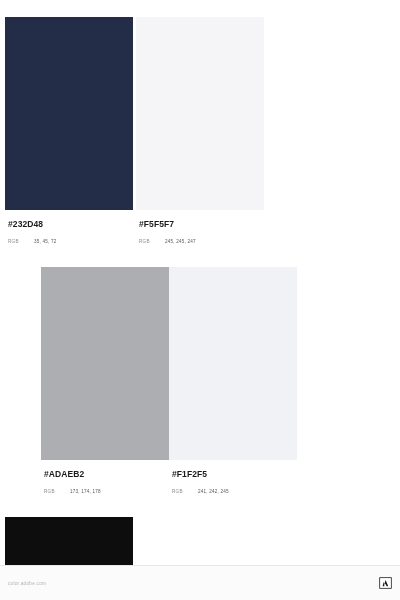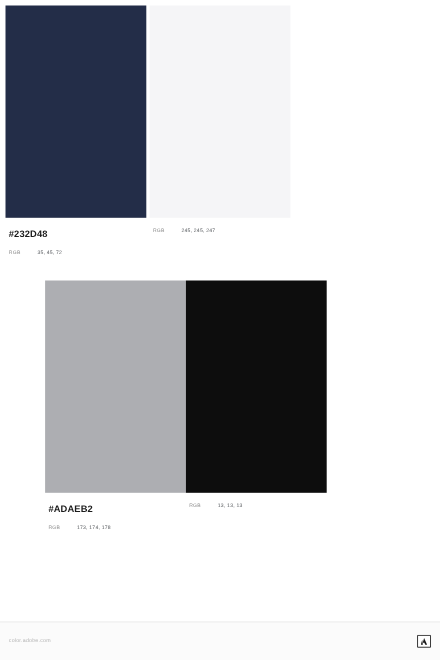--- a/index.html
+++ b/index.html
@@ -11,21 +11,21 @@
     height: 600px;
     background: #ffffff;
     font-family: "Liberation Sans", sans-serif;
     overflow: hidden;
     position: relative;
   }
 
   .palette-sheet {
     position: absolute;
     left: 0;
-    top: 0;
+    top: 12px;
     width: 400px;
     height: 565px;
     background: #ffffff;
     box-sizing: border-box;
     padding: 5px 5px 0 5px;
   }
 
   .swatch-grid {
     display: flex;
     flex-wrap: wrap;
@@ -135,38 +135,49 @@
         <div class="swatch-rgb-row">
           <span class="swatch-rgb-label">RGB</span>
           <span class="swatch-rgb-values">35, 45, 72</span>
         </div>
       </div>
     </div>
 
     <div class="swatch-cell">
       <div class="swatch-chip" style="background:#F5F5F7"></div>
       <div class="swatch-meta">
+        <div class="swatch-hex">#F5F5F7</div>
         <div class="swatch-rgb-row">
           <span class="swatch-rgb-label">RGB</span>
           <span class="swatch-rgb-values">245, 245, 247</span>
         </div>
       </div>
     </div>
 
     <div class="swatch-cell last-col">
       <div class="swatch-chip" style="background:#ADAEB2"></div>
       <div class="swatch-meta">
         <div class="swatch-hex">#ADAEB2</div>
         <div class="swatch-rgb-row">
           <span class="swatch-rgb-label">RGB</span>
           <span class="swatch-rgb-values">173, 174, 178</span>
         </div>
       </div>
     </div>
 
+    <div class="swatch-cell">
+      <div class="swatch-chip" style="background:#F1F2F5"></div>
+      <div class="swatch-meta">
+        <div class="swatch-hex">#F1F2F5</div>
+        <div class="swatch-rgb-row">
+          <span class="swatch-rgb-label">RGB</span>
+          <span class="swatch-rgb-values">241, 242, 245</span>
+        </div>
+      </div>
+    </div>
 
     <div class="swatch-cell">
       <div class="swatch-chip" style="background:#0D0D0D"></div>
       <div class="swatch-meta">
         <div class="swatch-rgb-row">
           <span class="swatch-rgb-label">RGB</span>
           <span class="swatch-rgb-values">13, 13, 13</span>
         </div>
       </div>
     </div>

